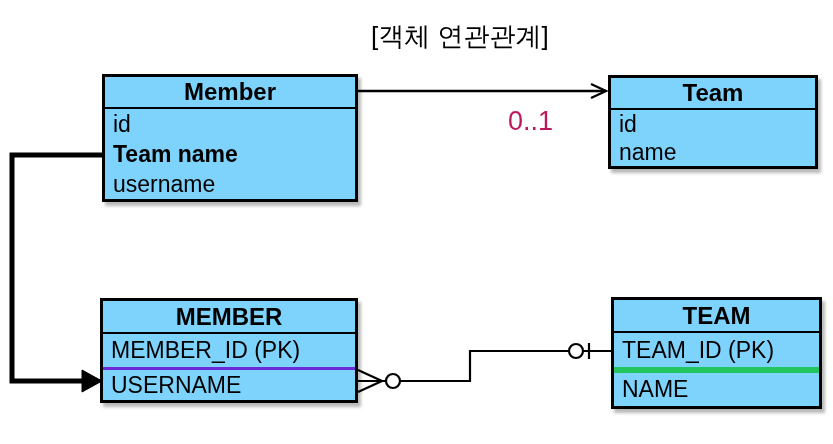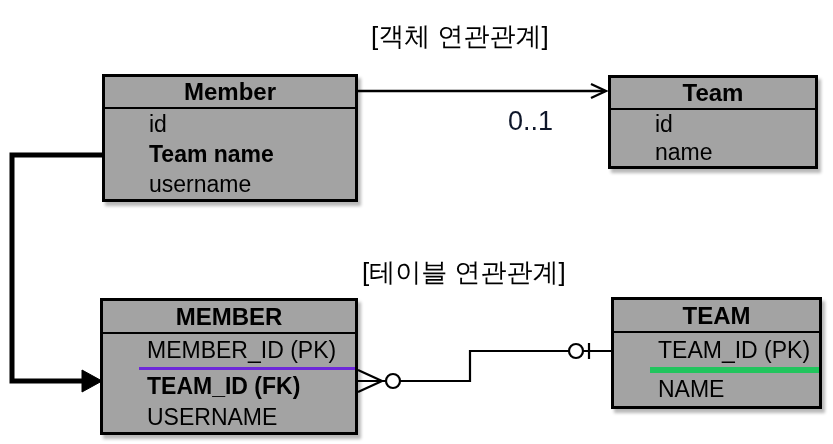--- a/index.html
+++ b/index.html
@@ -30,46 +30,45 @@
     color: #000;
   }
   .map-title {
     font-weight: bold;
     font-size: 27px;
   }
   .mult {
     position: absolute;
     font-size: 27px;
     white-space: nowrap;
-    color: #0f172a;
+    color: #be185d;
   }
   .entity {
     position: absolute;
-    background: #a3a3a3;
+    background: #7dd3fc;
     border: 3px solid #000;
     box-sizing: border-box;
     box-shadow: 3px 4px 3px rgba(0,0,0,0.28);
   }
   .ehead {
     display: flex;
     align-items: center;
     justify-content: center;
     font-weight: bold;
     font-size: 24px;
     border-bottom: 2px solid #000;
     white-space: nowrap;
   }
   .erow {
     display: flex;
     align-items: center;
     padding-left: 8px;
     font-size: 23px;
     white-space: nowrap;
     overflow: visible;
-    margin-left: 36px;
   }
   .erow.bold { font-weight: bold; }
   .sep-strong { border-bottom: 3px solid #6d28d9; }
   .sep-thin { border-bottom: 6px solid #22c55e; }
 
   
   .member-obj { left: 102px; top: 74px;  width: 256px; }
   .member-obj .ehead { height: 30px; }
   .member-obj .erow  { height: 30px; }
 
@@ -120,41 +119,39 @@
       </g>
 
       <circle cx="393" cy="381" r="7" fill="#fff" stroke="#000" stroke-width="2.2"></circle>
 
       <circle cx="576" cy="351" r="7" fill="#fff" stroke="#000" stroke-width="2.2"></circle>
       <line x1="589" y1="343" x2="589" y2="359" stroke="#000" stroke-width="2.2"></line>
     </g>
   </svg>
 
   <div class="title obj-title">[객체 연관관계]</div>
-  <div class="title tbl-title">[테이블 연관관계]</div>
 
   <div class="mult mult-label">0..1</div>
 
   <div class="entity member-obj">
     <div class="ehead">Member</div>
     <div class="erow">id</div>
     <div class="erow bold">Team name</div>
     <div class="erow">username</div>
   </div>
 
   <div class="entity team-obj">
     <div class="ehead">Team</div>
     <div class="erow">id</div>
     <div class="erow">name</div>
   </div>
 
   <div class="entity member-tbl">
     <div class="ehead">MEMBER</div>
     <div class="erow row-pk sep-strong">MEMBER_ID (PK)</div>
-    <div class="erow row-fk bold">TEAM_ID (FK)</div>
     <div class="erow row-un">USERNAME</div>
   </div>
 
   <div class="entity team-tbl">
     <div class="ehead">TEAM</div>
     <div class="erow row-pk sep-thin">TEAM_ID (PK)</div>
     <div class="erow row-nm">NAME</div>
   </div>
 
 </div>

